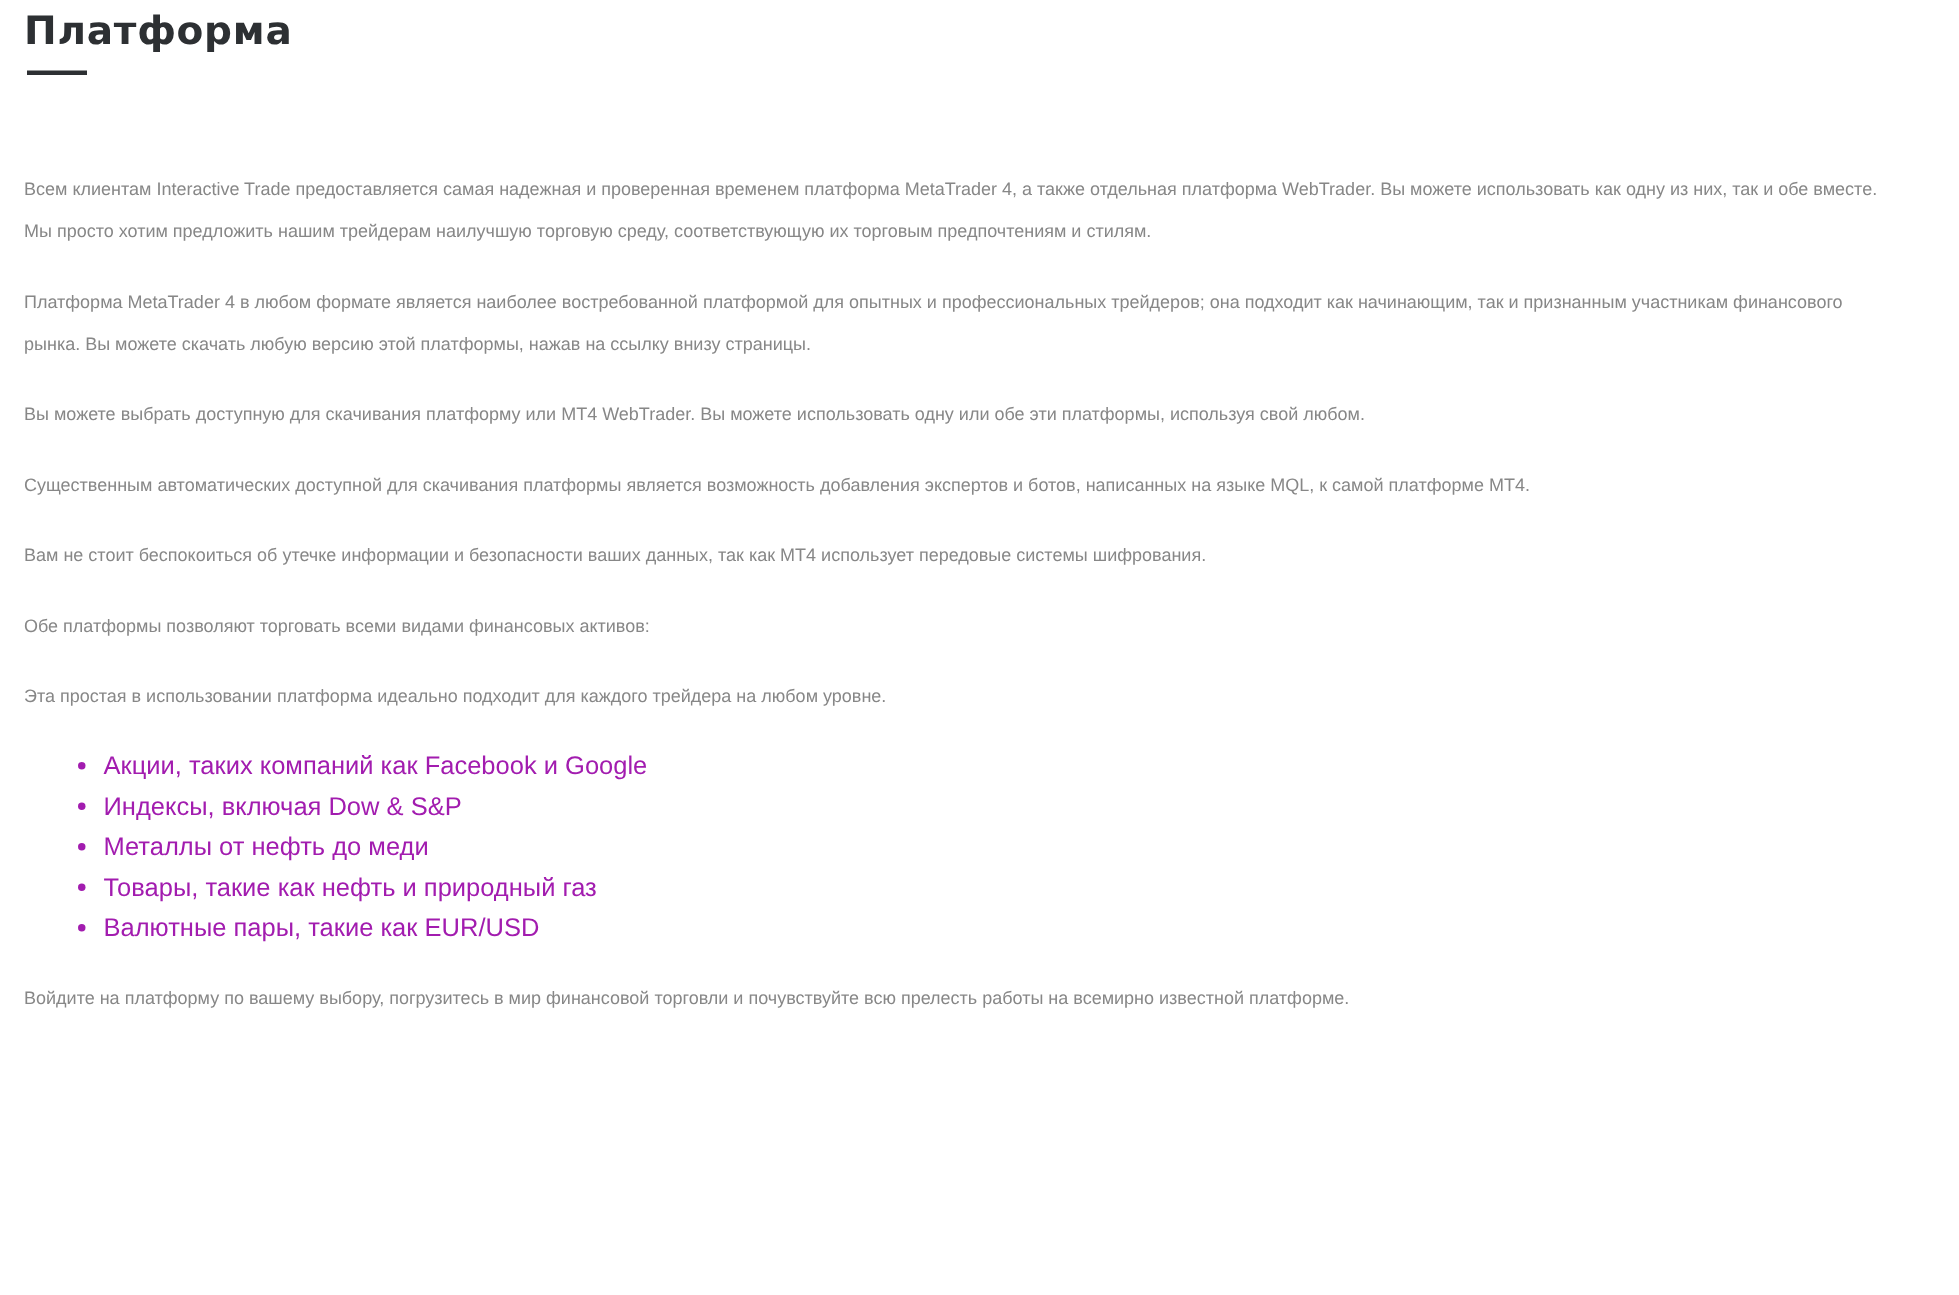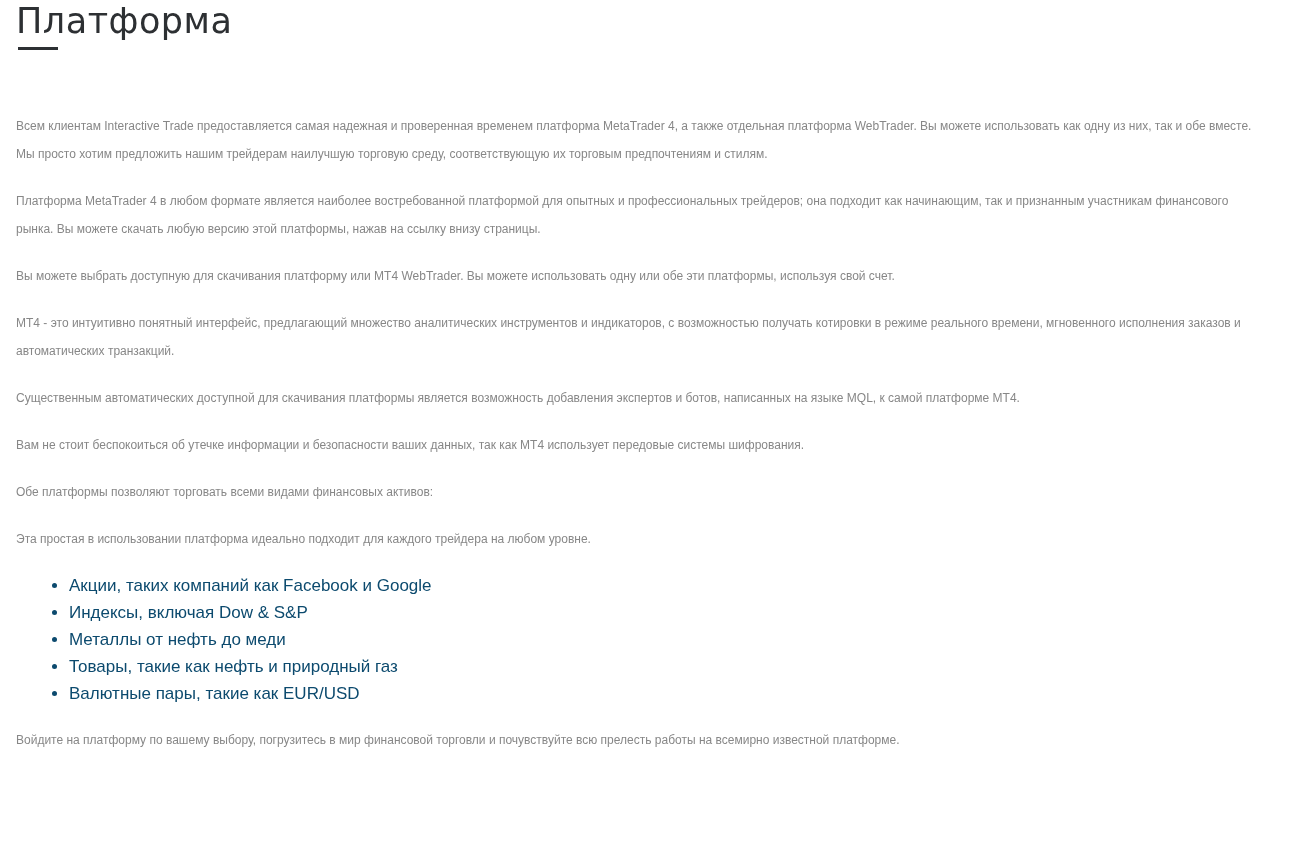--- a/index.html
+++ b/index.html
@@ -13,23 +13,23 @@
     overflow: hidden;
     background: #ffffff;
     font-family: "Liberation Sans", "DejaVu Sans", sans-serif;
   }
   .page {
     padding: 0 16px;
   }
   .page-title {
     margin: 0;
     padding-top: 0;
-    font-size: 35px;
+    font-size: 26px;
     line-height: 42px;
-    font-weight: 400;
+    font-weight: 700;
     letter-spacing: 0.5px;
     color: #2d3033;
     font-family: "DejaVu Sans", "Liberation Sans", sans-serif;
   }
   .title-underline {
     width: 40px;
     height: 3px;
     background: #2d3033;
     margin: 5px 0 62px 2px;
   }
@@ -41,35 +41,34 @@
     max-width: 1250px;
   }
   .content ul {
     margin: 0 0 19px 0;
     padding: 0 0 0 53px;
     list-style: disc;
   }
   .content li {
     font-size: 17px;
     line-height: 27px;
-    color: #0c4a6e;
+    color: #a21caf;
   }
 </style>
 </head>
 <body>
 
 <div class="page">
   <h1 class="page-title">Платформа</h1>
   <div class="title-underline"></div>
 
   <div class="content">
     <p>Всем клиентам Interactive Trade предоставляется самая надежная и проверенная временем платформа MetaTrader 4, а также отдельная платформа WebTrader. Вы можете использовать как одну из них, так и обе вместе. Мы просто хотим предложить нашим трейдерам наилучшую торговую среду, соответствующую их торговым предпочтениям и стилям.</p>
     <p>Платформа MetaTrader 4 в любом формате является наиболее востребованной платформой для опытных и профессиональных трейдеров; она подходит как начинающим, так и признанным участникам финансового рынка. Вы можете скачать любую версию этой платформы, нажав на ссылку внизу страницы.</p>
-    <p>Вы можете выбрать доступную для скачивания платформу или MT4 WebTrader. Вы можете использовать одну или обе эти платформы, используя свой счет.</p>
-    <p>MT4 - это интуитивно понятный интерфейс, предлагающий множество аналитических инструментов и индикаторов, с возможностью получать котировки в режиме реального времени, мгновенного исполнения заказов и автоматических транзакций.</p>
+    <p>Вы можете выбрать доступную для скачивания платформу или MT4 WebTrader. Вы можете использовать одну или обе эти платформы, используя свой любом.</p>
     <p>Существенным автоматических доступной для скачивания платформы является возможность добавления экспертов и ботов, написанных на языке MQL, к самой платформе MT4.</p>
     <p>Вам не стоит беспокоиться об утечке информации и безопасности ваших данных, так как MT4 использует передовые системы шифрования.</p>
     <p>Обе платформы позволяют торговать всеми видами финансовых активов:</p>
     <p>Эта простая в использовании платформа идеально подходит для каждого трейдера на любом уровне.</p>
 
     <ul>
       <li>Акции, таких компаний как Facebook и Google</li>
       <li>Индексы, включая Dow &amp; S&amp;P</li>
       <li>Металлы от нефть до меди</li>
       <li>Товары, такие как нефть и природный газ</li>

